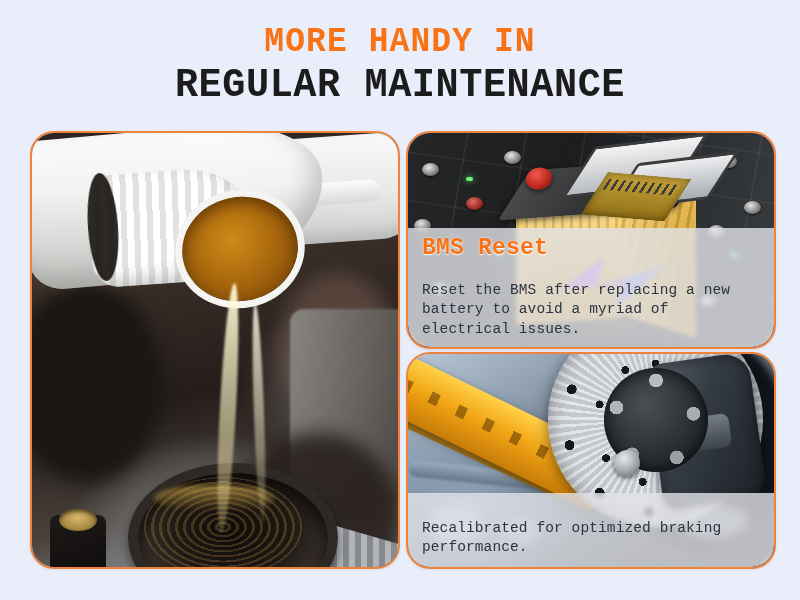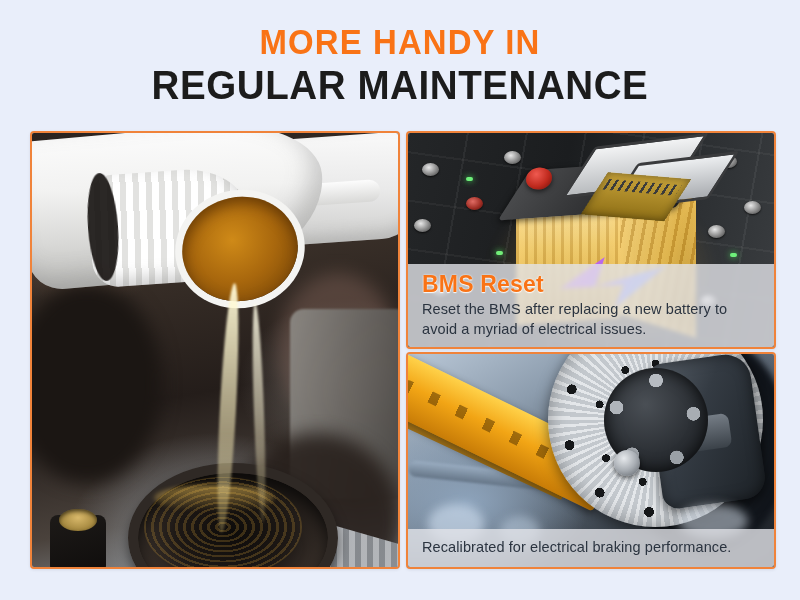--- a/index.html
+++ b/index.html
@@ -3,40 +3,40 @@
 <meta charset="utf-8">
 <title>More Handy In Regular Maintenance</title>
 <style>
   html,body{margin:0;padding:0;}
   body{
     width:800px;height:600px;overflow:hidden;
     background:#e9eefa;
     font-family:"Liberation Sans","DejaVu Sans",sans-serif;
     -webkit-font-smoothing:antialiased;
   }
-  .poster{position:relative;width:800px;height:600px;background:#e9eefa;}
+  .poster{position:relative;width:800px;height:600px;background:#e9eefa;font-family:Liberation Mono, monospace;}
 
   
   .header{position:absolute;left:0;top:22px;width:800px;text-align:center;}
   .headline-1{
     display:block;font-size:35px;line-height:40px;font-weight:bold;
     letter-spacing:1.2px;color:#f97316;
     transform:scaleX(.94);transform-origin:center;
   }
   .headline-2{
     display:block;font-size:41px;line-height:46px;font-weight:bold;
     letter-spacing:.6px;color:#1c1c1c;
     transform:scaleX(.94);transform-origin:center;
   }
 
   
   .card{
     position:absolute;
     border:2px solid #f0833a;
-    border-radius:4px;
+    border-radius:24px;
     overflow:hidden;
     background:#cfd6e2;
     box-shadow:0 1px 3px rgba(40,50,70,.10);
   }
   #card-oil  {left:30px; top:131px; width:366px; height:434px;}
   #card-bms  {left:406px;top:131px; width:366px; height:214px;}
   #card-brake{left:406px;top:352px; width:366px; height:213px;}
 
   .photo{position:absolute;inset:0;overflow:hidden;}
 
@@ -48,21 +48,21 @@
     padding:7px 14px 10px 14px;
     box-sizing:border-box;
   }
   .cap-title{
     display:block;font-size:23px;line-height:27px;font-weight:bold;
     color:#f97316;letter-spacing:.2px;
     text-shadow:0 0 2px rgba(255,255,255,.95),0 1px 1px rgba(255,255,255,.9);
   }
   .cap-desc{
     display:block;font-size:14.5px;line-height:19px;
-    color:#2b3440;letter-spacing:.1px;margin-top:2px;
+    color:#2b3440;letter-spacing:.1px;margin-top:19px;
   }
   #card-bms .caption{padding-bottom:8px;}
   #card-bms .cap-desc{line-height:19.5px;}
 
   
 
   
   .oil-bg{position:absolute;inset:0;
     background:
       radial-gradient(ellipse 120px 90px at 14% 26%, #5d4a3c 0%, rgba(93,74,60,0) 70%),
@@ -425,17 +425,17 @@
       <div class="brake-dark"></div>
       <div class="rotor"></div>
       <div class="rotor-holes"></div>
       <div class="caliper"></div>
       <div class="rotor-hub"></div>
       <div class="hub-bolts"></div>
       <div class="bolt-head"></div>
       <div class="brake-bokeh bk3"></div>
     </div>
     <div class="caption">
-      <span class="cap-desc">Recalibrated for electrical braking performance.</span>
+      <span class="cap-desc">Recalibrated for optimized braking performance.</span>
     </div>
   </div>
 
 </div>
 
 </body></html>

